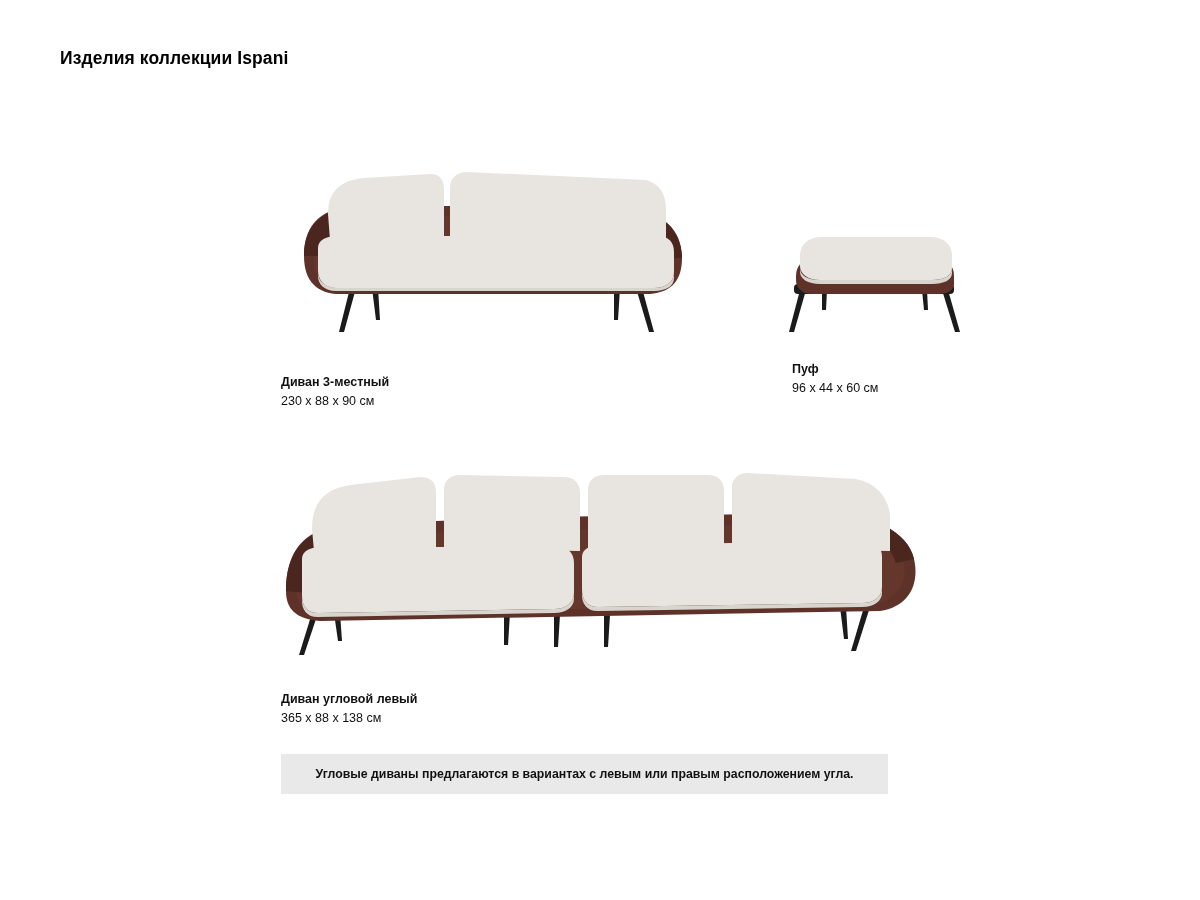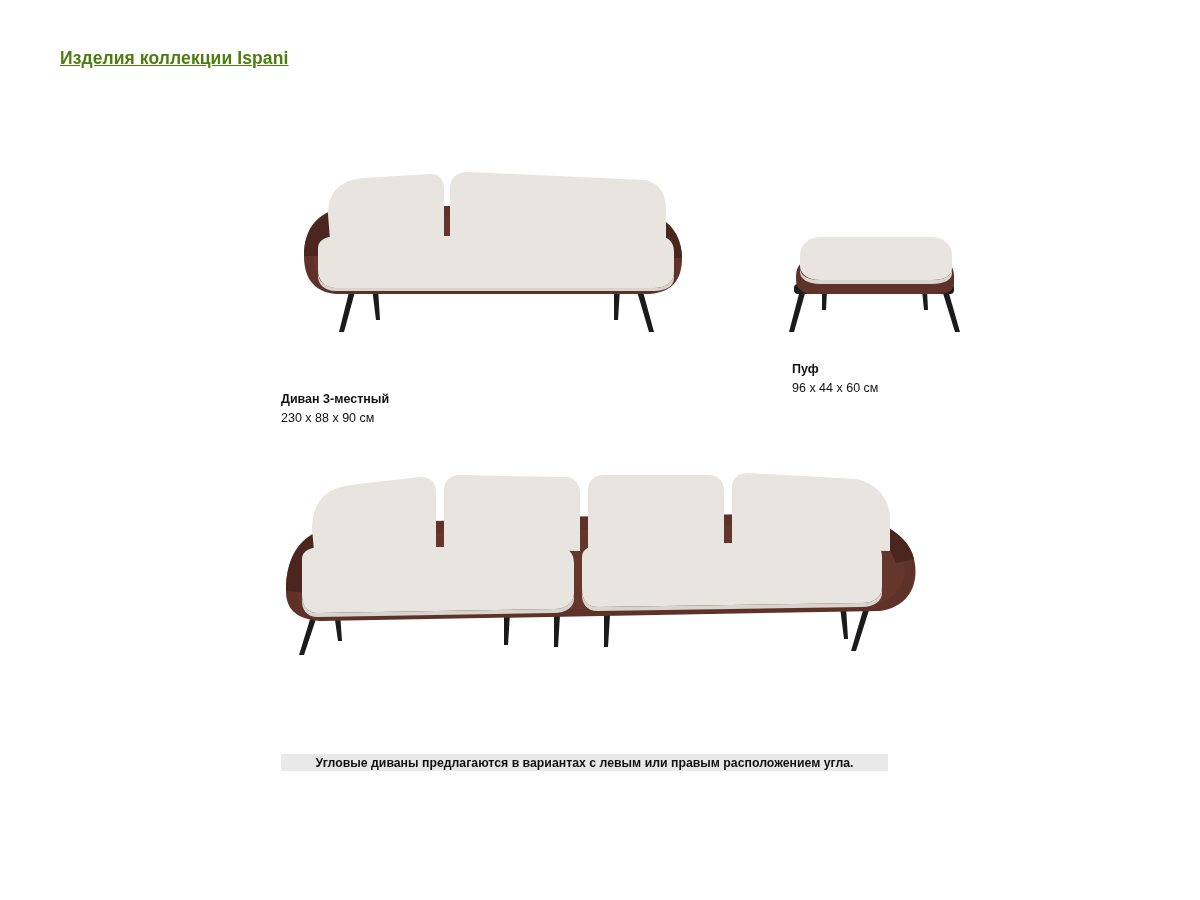--- a/index.html
+++ b/index.html
@@ -21,22 +21,21 @@
     inset: 0;
   }
 
   .page-title {
     position: absolute;
     left: 60px;
     top: 48px;
     font-size: 17.5px;
     font-weight: bold;
     letter-spacing: 0.1px;
-    color: #4d7c0f;
-    text-decoration: underline;
+    color: #000000;
   }
 
   
   .caption {
     position: absolute;
     font-size: 12.5px;
     line-height: 19px;
     color: #111111;
   }
   .caption .name {
@@ -49,21 +48,21 @@
     display: block;
     white-space: nowrap;
   }
 
   
   .note-bar {
     position: absolute;
     left: 281px;
     top: 754px;
     width: 607px;
-    height: 17px;
+    height: 40px;
     background: #e9e9e9;
     display: flex;
     align-items: center;
     justify-content: center;
   }
   .note-bar span {
     font-size: 12.3px;
     font-weight: bold;
     color: #111111;
     white-space: nowrap;
@@ -108,21 +107,21 @@
       <path d="M 60,54 C 60,30 74,20 96,18 L 162,14 C 172,14 176,20 176,30 L 176,78 L 62,80 Z" fill="#e8e5e0"></path>
       <path d="M 182,28 C 182,18 188,13 198,12 L 378,20 C 392,24 398,34 398,50 L 398,82 L 182,80 Z" fill="#e8e5e0"></path>
 
       <path d="M 50,88 C 50,80 58,76 70,76 L 390,76 C 400,76 406,82 406,92
                L 406,112 C 406,122 398,128 386,128 L 68,128 C 56,128 50,120 50,110 Z" fill="#e8e5e0"></path>
       <path d="M 50,112 C 50,122 58,128 70,128 L 386,128 C 398,128 406,122 406,112
                L 406,118 C 406,126 398,131 386,131 L 68,131 C 56,131 50,124 50,116 Z" fill="#d8d4ce"></path>
     </svg>
   </div>
 
-  <div class="caption" style="left:281px; top:373px;margin-top:17px;">
+  <div class="caption" style="left:281px; top:373px;">
     <span class="name">Диван 3-местный</span>
     <span class="dims">230 x 88 x 90 см</span>
   </div>
 
   <div class="figure" style="left:782px; top:232px;">
     <svg width="190" height="110" viewBox="0 0 190 110" xmlns="http://www.w3.org/2000/svg">
       <g fill="#1b1b1b">
         <polygon points="18,58 24,58 12,100 7,100"></polygon>
         <polygon points="160,58 166,58 178,100 173,100"></polygon>
         <polygon points="40,58 45,58 44,78 40,78"></polygon>
@@ -174,18 +173,22 @@
                L 306,138 C 306,148 298,154 286,154 L 50,158 C 38,158 34,150 34,140 Z" fill="#e8e5e0"></path>
       <path d="M 34,140 C 34,150 38,158 50,158 L 286,154 C 298,154 306,148 306,138
                L 306,144 C 306,152 298,158 286,158 L 50,162 C 38,162 34,154 34,146 Z" fill="#d8d4ce"></path>
       <path d="M 314,102 C 314,94 322,90 334,90 L 596,86 C 608,86 614,92 614,102
                L 614,132 C 614,142 606,148 594,148 L 330,152 C 318,152 314,144 314,134 Z" fill="#e8e5e0"></path>
       <path d="M 314,134 C 314,144 318,152 330,152 L 594,148 C 606,148 614,142 614,132
                L 614,138 C 614,146 606,152 594,152 L 330,156 C 318,156 314,148 314,140 Z" fill="#d8d4ce"></path>
     </svg>
   </div>
 
+  <div class="caption" style="left:281px; top:690px;">
+    <span class="name">Диван угловой левый</span>
+    <span class="dims">365 x 88 x 138 см</span>
+  </div>
 
   <div class="note-bar">
     <span>Угловые диваны предлагаются в вариантах с левым или правым расположением угла.</span>
   </div>
 
 </div>
 
 </body></html>

